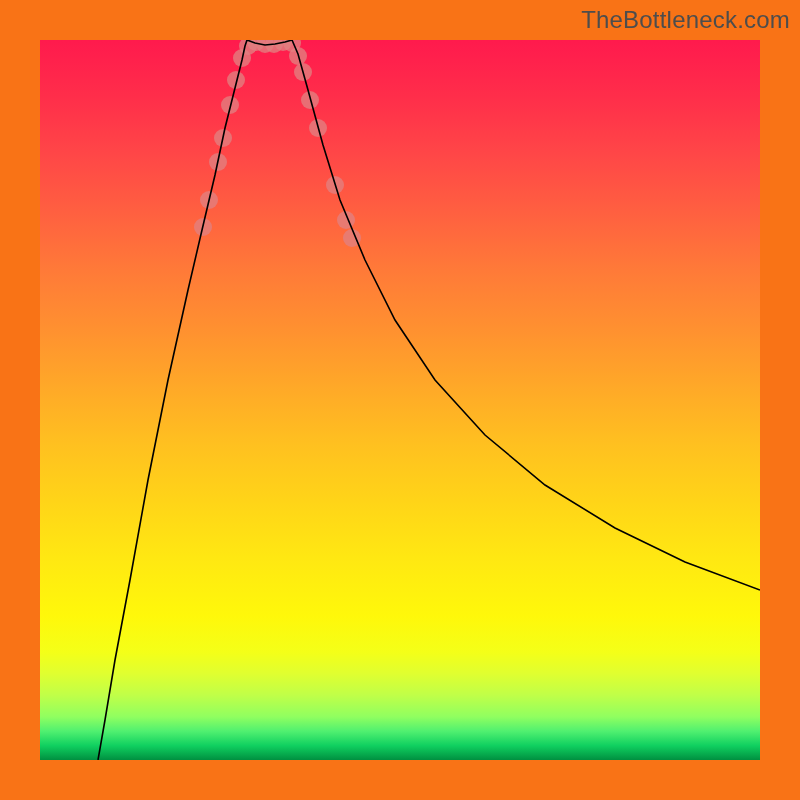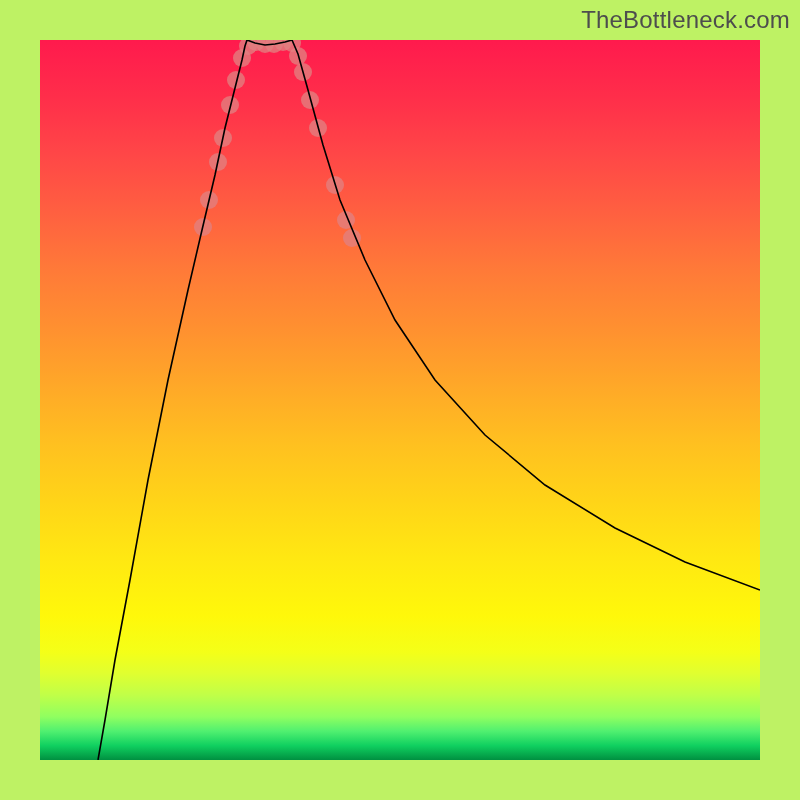--- a/index.html
+++ b/index.html
@@ -10,21 +10,21 @@
     background: #000;
     font-family: Arial, sans-serif;
     overflow: hidden;
   }
   .frame {
     position: absolute;
     left: 0;
     top: 0;
     width: 800px;
     height: 800px;
-    background: #bef264;
+    background: #f97316;
   }
   .plot {
     position: absolute;
     left: 40px;
     top: 40px;
     width: 720px;
     height: 720px;
     overflow: hidden;
   }
   .gradient {

